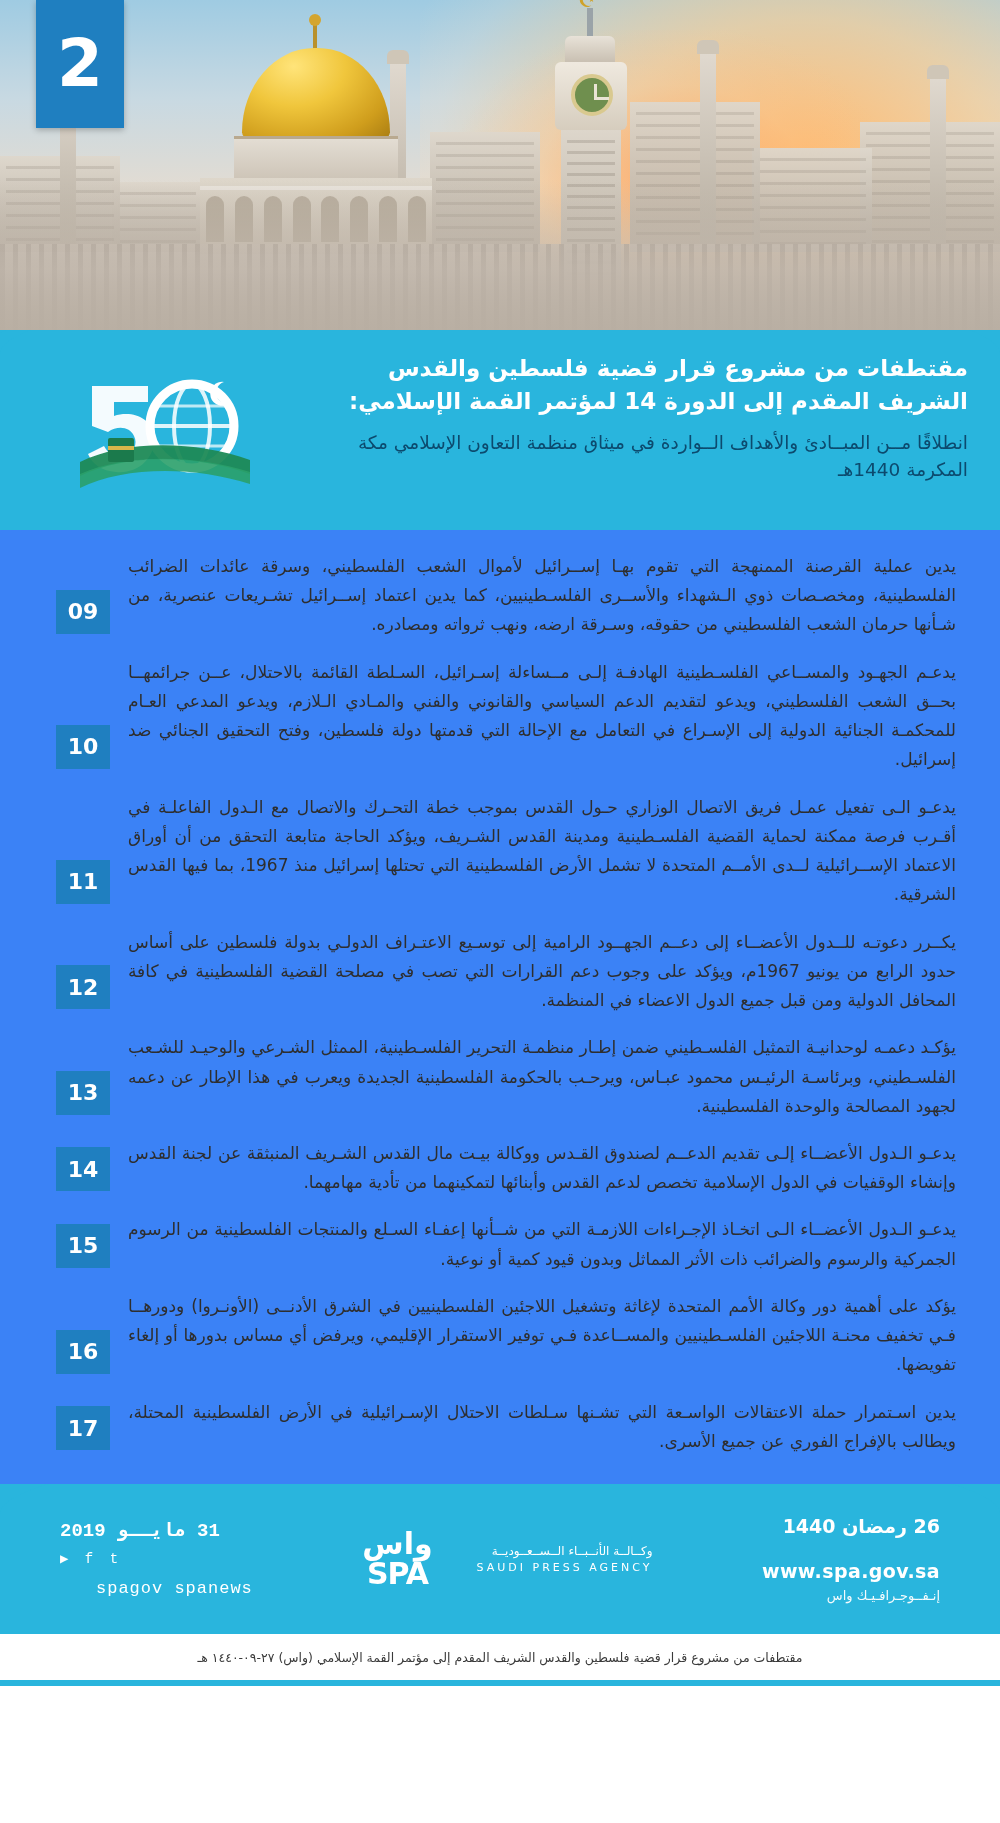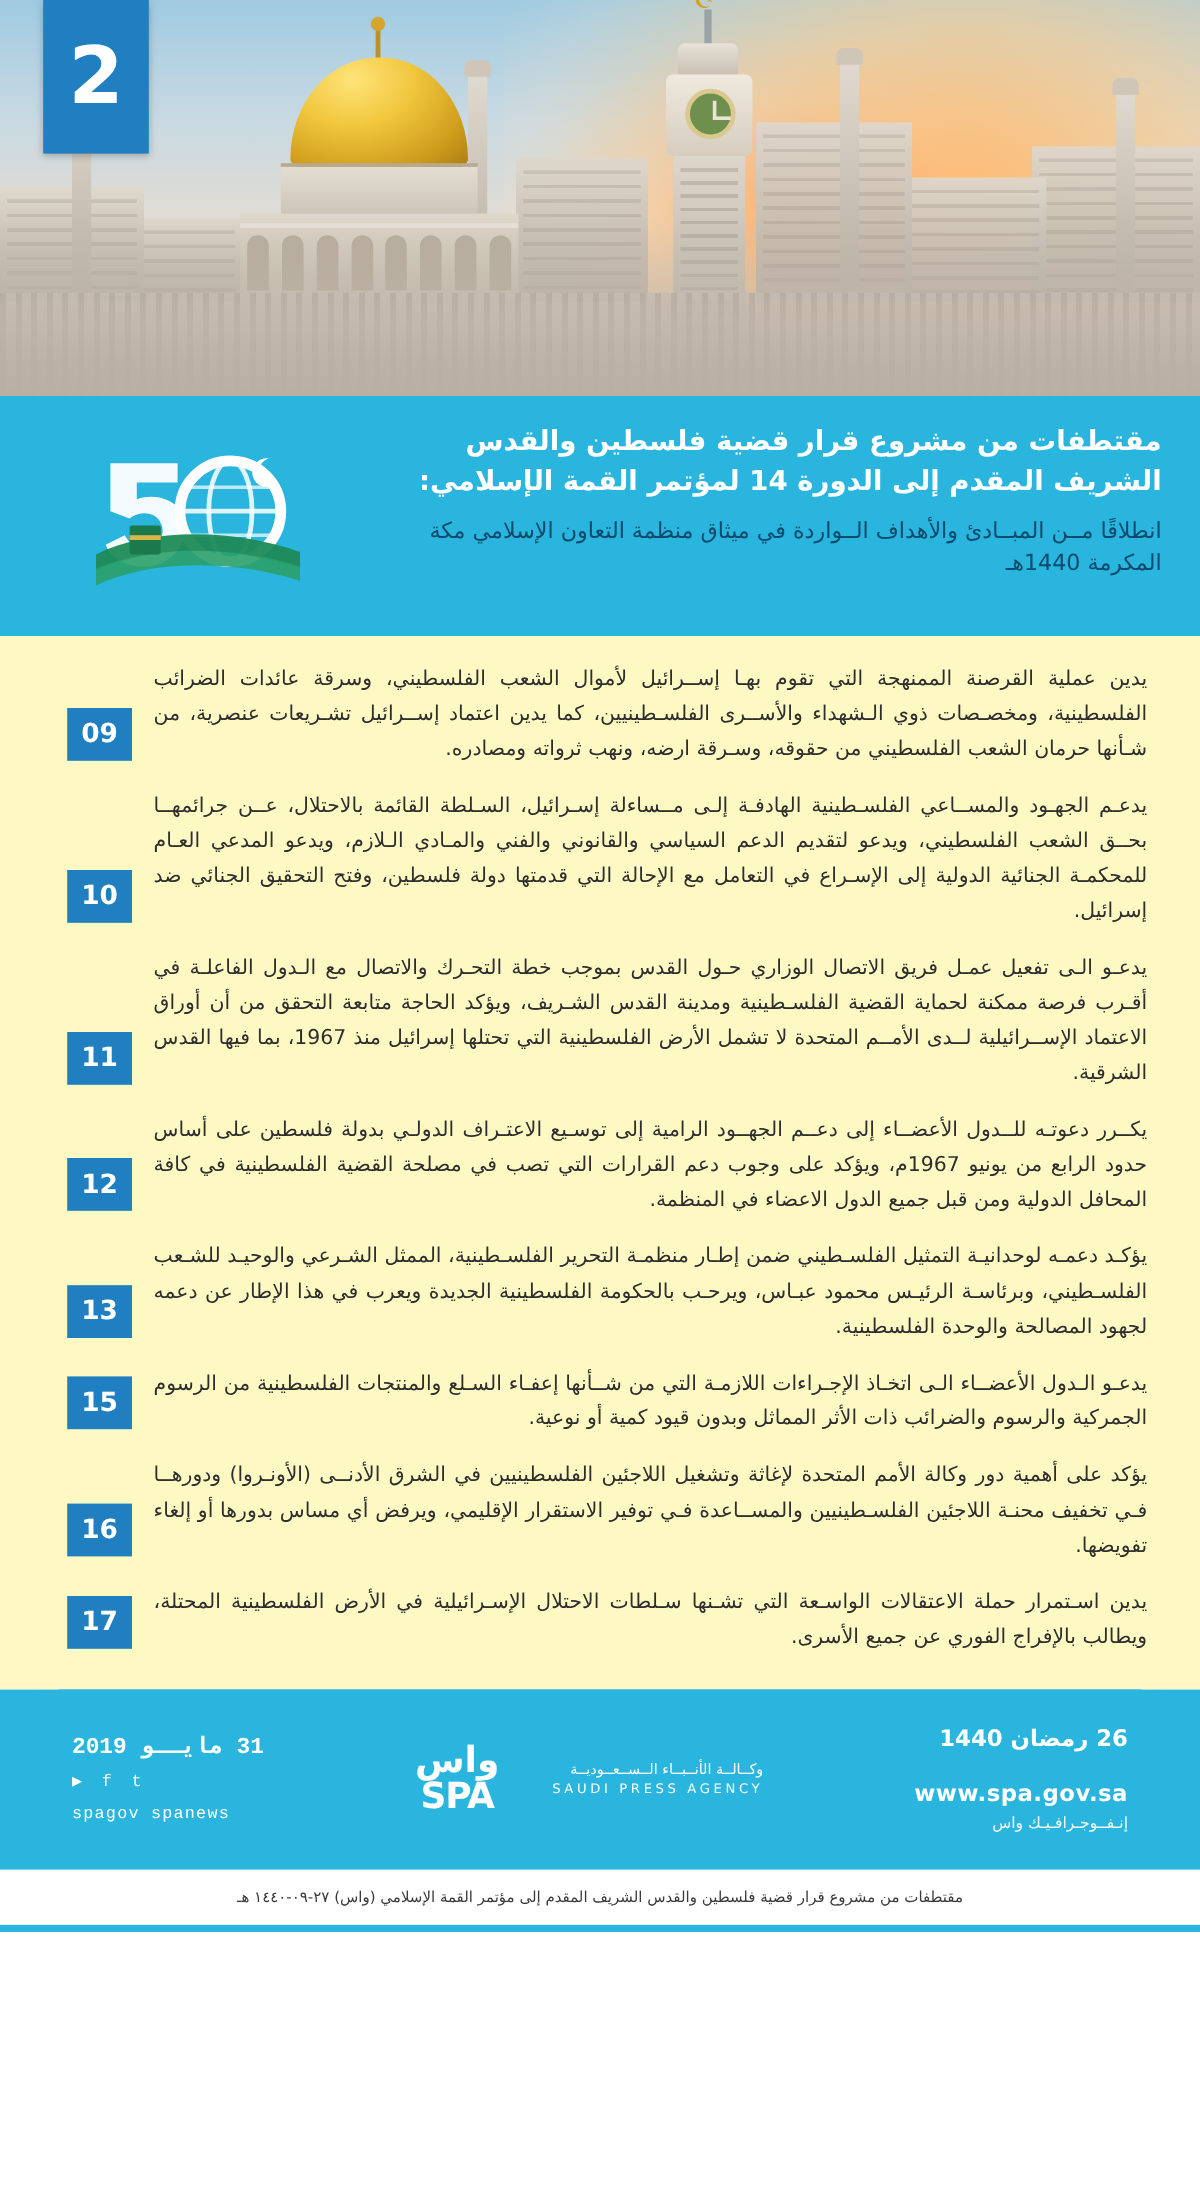--- a/index.html
+++ b/index.html
@@ -149,21 +149,21 @@
   }
   .oic-logo {
     position: absolute; left: 74px; top: 34px; width: 190px; height: 130px;
   }
 
   
   .content {
     position: relative;
     width: 1000px;
     padding: 22px 0 10px 0;
-    background: #fef9c3;
+    background: #3b82f6;
   }
   .item {
     display: flex;
     align-items: stretch;
     padding: 0 44px 0 56px;
     margin-bottom: 18px;
   }
   .item-text {
     flex: 1;
     text-align: justify;
@@ -208,21 +208,21 @@
   .f-right { text-align: right; line-height: 1.55; }
   .f-hijri { font-size: 19px; font-weight: bold; }
   .f-url { font-size: 19px; font-weight: bold; letter-spacing: .4px; margin-top: 16px; }
   .f-info { font-size: 13px; letter-spacing: 2px; opacity: .95; }
   .f-center { display: flex; align-items: center; gap: 12px; }
   .spa-mark { font-size: 30px; font-weight: bold; letter-spacing: -1px; line-height: 1; }
   .spa-sub { font-size: 11px; letter-spacing: 3px; line-height: 1.5; margin-left: 32px; }
   .spa-ar { font-size: 12px; letter-spacing: 1px; line-height: 1.5; text-align: right; }
   .f-left { text-align: left; line-height: 1.5; font-family: Liberation Mono, monospace; }
   .f-date { font-size: 19px; font-weight: bold; direction: rtl; }
-  .f-social { font-size: 14px; letter-spacing: 1px; margin-top: 6px; }
+  .f-social { font-size: 17px; letter-spacing: 1px; margin-top: 6px; margin-left: 36px; }
   .f-icons { margin-top: 4px; font-size: 14px; letter-spacing: 4px; }
 
   .caption-bar {
     width: 1000px; height: 46px;
     background: #ffffff;
     display: flex; align-items: center; justify-content: center;
     font-size: 12.5px; color: #3a3a3a; direction: rtl;
   }
   .bottom-rule { width: 1000px; height: 6px; background: #29b5dd; }
 </style>
@@ -329,20 +329,24 @@
     <div class="item">
       <div class="item-text">يكــرر دعوتـه للــدول الأعضــاء إلى دعــم الجهــود الرامية إلى توسـيع الاعتـراف الدولـي بدولة فلسطين على أساس حدود الرابع من يونيو 1967م، ويؤكد على وجوب دعم القرارات التي تصب في مصلحة القضية الفلسطينية في كافة المحافل الدولية ومن قبل جميع الدول الاعضاء في المنظمة.</div>
       <div class="item-num">12</div>
     </div>
 
     <div class="item">
       <div class="item-text">يؤكـد دعمـه لوحدانيـة التمثيل الفلسـطيني ضمن إطـار منظمـة التحرير الفلسـطينية، الممثل الشـرعي والوحيـد للشـعب الفلسـطيني، وبرئاسـة الرئيـس محمود عبـاس، ويرحـب بالحكومة الفلسطينية الجديدة ويعرب في هذا الإطار عن دعمه لجهود المصالحة والوحدة الفلسطينية.</div>
       <div class="item-num">13</div>
     </div>
 
+    <div class="item">
+      <div class="item-text">يدعـو الـدول الأعضــاء إلـى تقديم الدعــم لصندوق القـدس ووكالة بيـت مال القدس الشـريف المنبثقة عن لجنة القدس وإنشاء الوقفيات في الدول الإسلامية تخصص لدعم القدس وأبنائها لتمكينهما من تأدية مهامهما.</div>
+      <div class="item-num">14</div>
+    </div>
 
     <div class="item">
       <div class="item-text">يدعـو الـدول الأعضــاء الـى اتخـاذ الإجـراءات اللازمـة التي من شــأنها إعفـاء السـلع والمنتجات الفلسطينية من الرسوم الجمركية والرسوم والضرائب ذات الأثر المماثل وبدون قيود كمية أو نوعية.</div>
       <div class="item-num">15</div>
     </div>
 
     <div class="item">
       <div class="item-text">يؤكد  على أهمية دور وكالة الأمم المتحدة لإغاثة وتشغيل اللاجئين الفلسطينيين في الشرق الأدنــى (الأونـروا) ودورهــا فـي تخفيف محنـة اللاجئين الفلسـطينيين والمســاعدة فـي توفير الاستقرار الإقليمي، ويرفض أي مساس بدورها أو إلغاء تفويضها.</div>
       <div class="item-num">16</div>
     </div>

